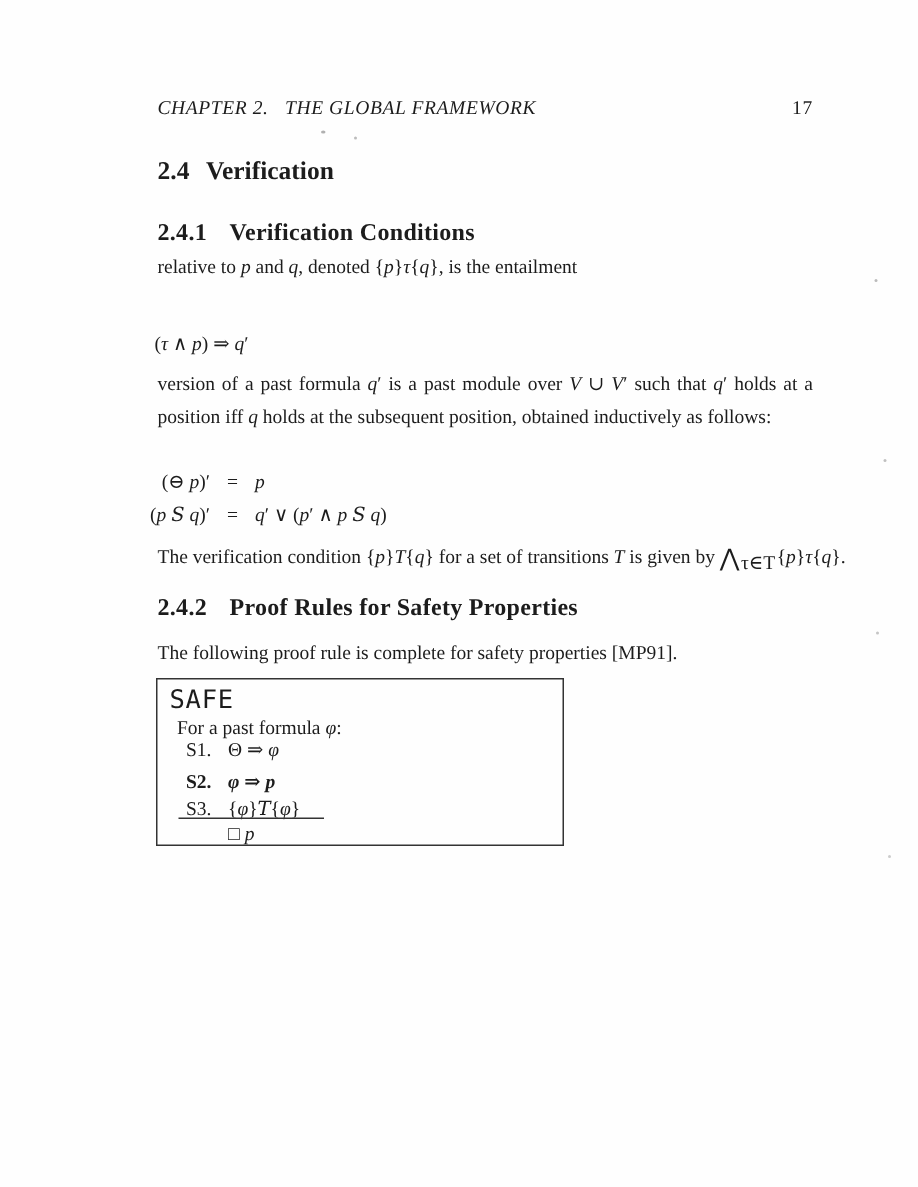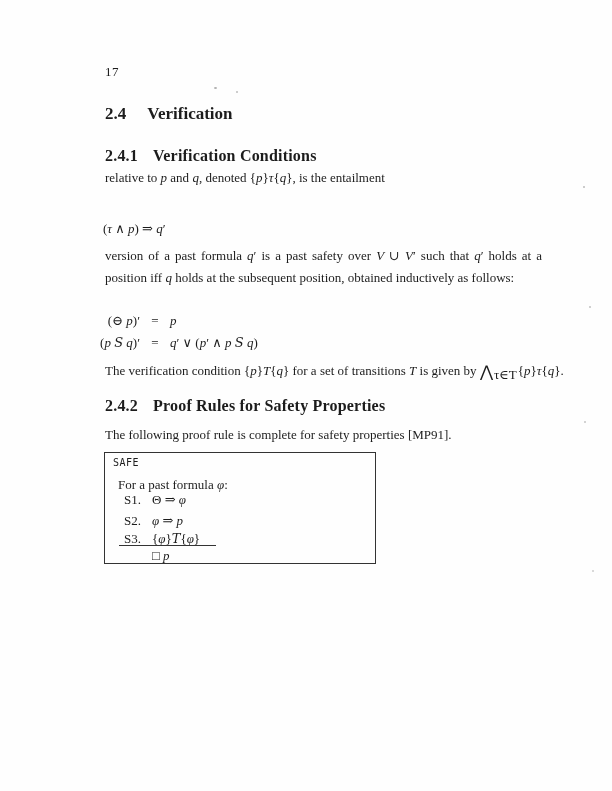--- a/index.html
+++ b/index.html
@@ -5,21 +5,21 @@
   html,body{margin:0;padding:0;background:#ffffff;}
   .page{
     position:relative;width:612px;height:791px;background:#fefefe;overflow:hidden;
     font-family:"Liberation Serif","DejaVu Serif","DejaVu Sans",serif;color:#1c1c1c;
   }
   .content{position:absolute;left:105px;top:0;width:437px;}
   .header{position:absolute;top:64px;left:0;width:437px;display:flex;justify-content:space-between;font-size:13px;line-height:15px;}
   .running-head{font-style:italic;letter-spacing:0.4px;white-space:pre;}
   .page-number{letter-spacing:0.5px;}
   .sec-heading{position:absolute;top:104px;left:0;margin:0;font-size:17px;line-height:20px;font-weight:700;white-space:nowrap;}
-  .sec-heading .num{margin-right:21px;}
+  .sec-heading .num{margin-right:11px;}
   .subsec-heading{position:absolute;left:0;margin:0;font-size:16px;line-height:17px;font-weight:700;white-space:nowrap;letter-spacing:0.2px;}
   #subsec1{top:147px;}
   #subsec2{top:397px;}
   .subsec-heading .num{margin-right:15px;}
   .para{position:absolute;left:0;width:437px;font-size:13px;line-height:22px;}
   .pline{width:437px;}
   .jl{text-align:justify;text-align-last:justify;}
   #para1{top:167px;}
   #para2{top:245px;}
   #para3{top:360px;white-space:nowrap;width:450px;}
@@ -28,57 +28,58 @@
   #formula1{top:221px;left:-2px;line-height:16px;}
   #formula2{top:310px;left:-12px;line-height:22px;}
   .f2row{display:flex;}
   .f2-lhs{width:47px;text-align:right;}
   .f2-rel{width:30px;text-align:center;}
   .seg-m,.seg-i,.seg-cal{font-style:italic;}
   .seg-cal{font-family:"DejaVu Serif",serif;}
   .seg-sub{font-size:13px;vertical-align:-3.5px;margin:0 1px;}
   .seg-big{font-size:16px;line-height:1;vertical-align:-2px;}
   .rule-box{position:absolute;top:452px;left:-1px;width:270px;height:110px;border:1.4px solid #333;font-size:13px;background:#fefefe;}
-  .box-name{position:absolute;top:4px;left:8px;font-family:"DejaVu Sans Mono","Liberation Mono",monospace;font-size:10px;letter-spacing:0.5px;}
+  .box-name{position:absolute;top:4px;left:8px;font-family:"DejaVu Sans Mono","Liberation Mono",monospace;font-size:17px;letter-spacing:0.5px;}
   .box-intro{position:absolute;top:24px;left:13px;line-height:16px;}
   .premise{position:absolute;left:19px;line-height:16px;white-space:nowrap;}
   .premise .plabel{display:inline-block;width:28px;}
   #premise-0{top:39px;}
-  #premise-1{top:60px;}
+  #premise-1{top:60px;font-weight:bold;}
   #premise-2{top:78px;}
   .infer-line{position:absolute;top:92px;left:14px;width:97px;border-top:1.3px solid #333;height:0;}
   .conclusion{position:absolute;top:95px;left:47px;line-height:16px;}
   .speck{position:absolute;border-radius:50%;}
 </style>
 </head>
 <body>
 
 <div class="page">
   <div class="content">
 
     <div class="header">
+      <span class="running-head">CHAPTER 2.&nbsp;&nbsp; THE GLOBAL FRAMEWORK</span>
       <span class="page-number">17</span>
     </div>
 
     <h1 class="sec-heading">
       <span class="num">2.4</span><span>Verification</span>
     </h1>
 
     <h2 class="subsec-heading" id="subsec1">
       <span class="num">2.4.1</span><span>Verification Conditions</span>
     </h2>
 
     <div class="para" id="para1">
       <div class="pline"><span>relative to </span><span class="seg-m">p</span><span> and </span><span class="seg-m">q</span><span>, denoted {</span><span class="seg-m">p</span><span>}</span><span class="seg-m">τ</span><span>{</span><span class="seg-m">q</span><span>}, is the entailment</span></div>
     </div>
 
     <div class="formula" id="formula1"><span>(</span><span class="seg-m">τ</span><span> ∧ </span><span class="seg-m">p</span><span>) ⇒ </span><span class="seg-m">q</span><span>′</span></div>
 
     <div class="para" id="para2">
-      <div class="pline jl"><span>version of a past formula </span><span class="seg-m">q</span><span>′ is a past safety over </span><span class="seg-m">V</span><span> ∪ </span><span class="seg-m">V</span><span>′ such that </span><span class="seg-m">q</span><span>′ holds at a</span></div>
+      <div class="pline jl"><span>version of a past formula </span><span class="seg-m">q</span><span>′ is a past module over </span><span class="seg-m">V</span><span> ∪ </span><span class="seg-m">V</span><span>′ such that </span><span class="seg-m">q</span><span>′ holds at a</span></div>
       <div class="pline"><span>position iff </span><span class="seg-m">q</span><span> holds at the subsequent position, obtained inductively as follows:</span></div>
     </div>
 
     <div class="formula" id="formula2">
       <div class="f2row">
         <span class="f2-lhs"><span>(</span><span>⊖ </span><span class="seg-m">p</span><span>)</span><span>′</span></span>
           <span class="f2-rel">=</span>
           <span class="f2-rhs"><span class="seg-m">p</span></span>
       </div>
       <div class="f2row">

